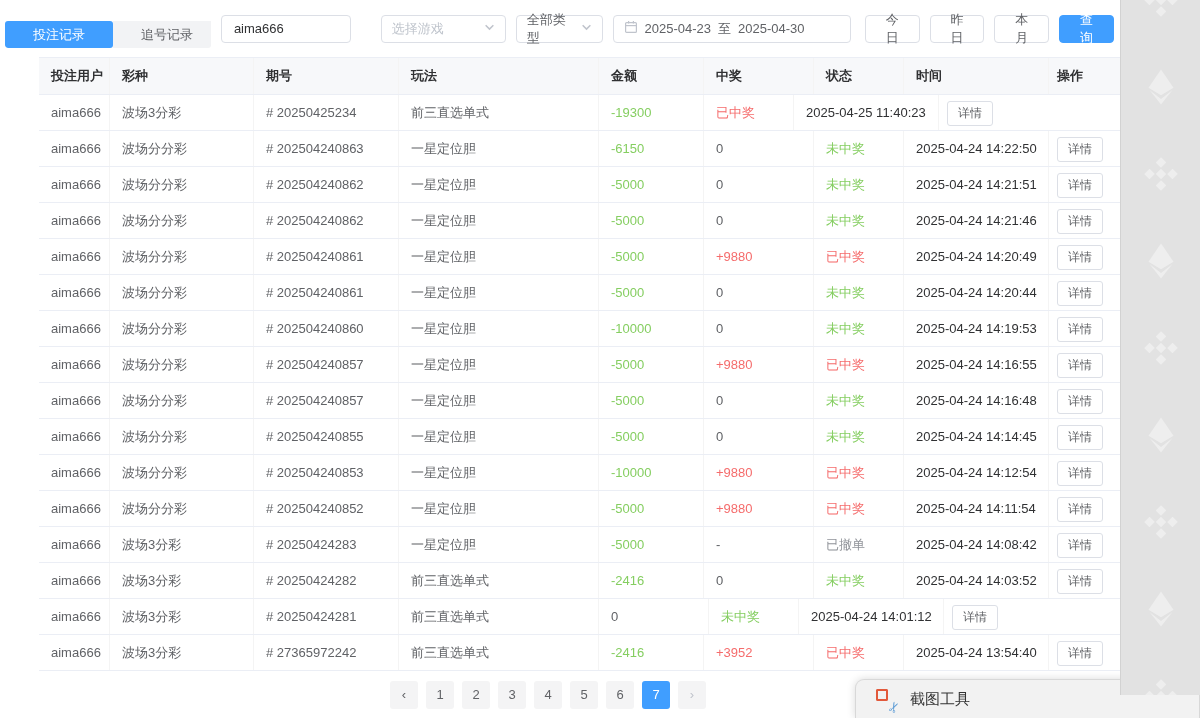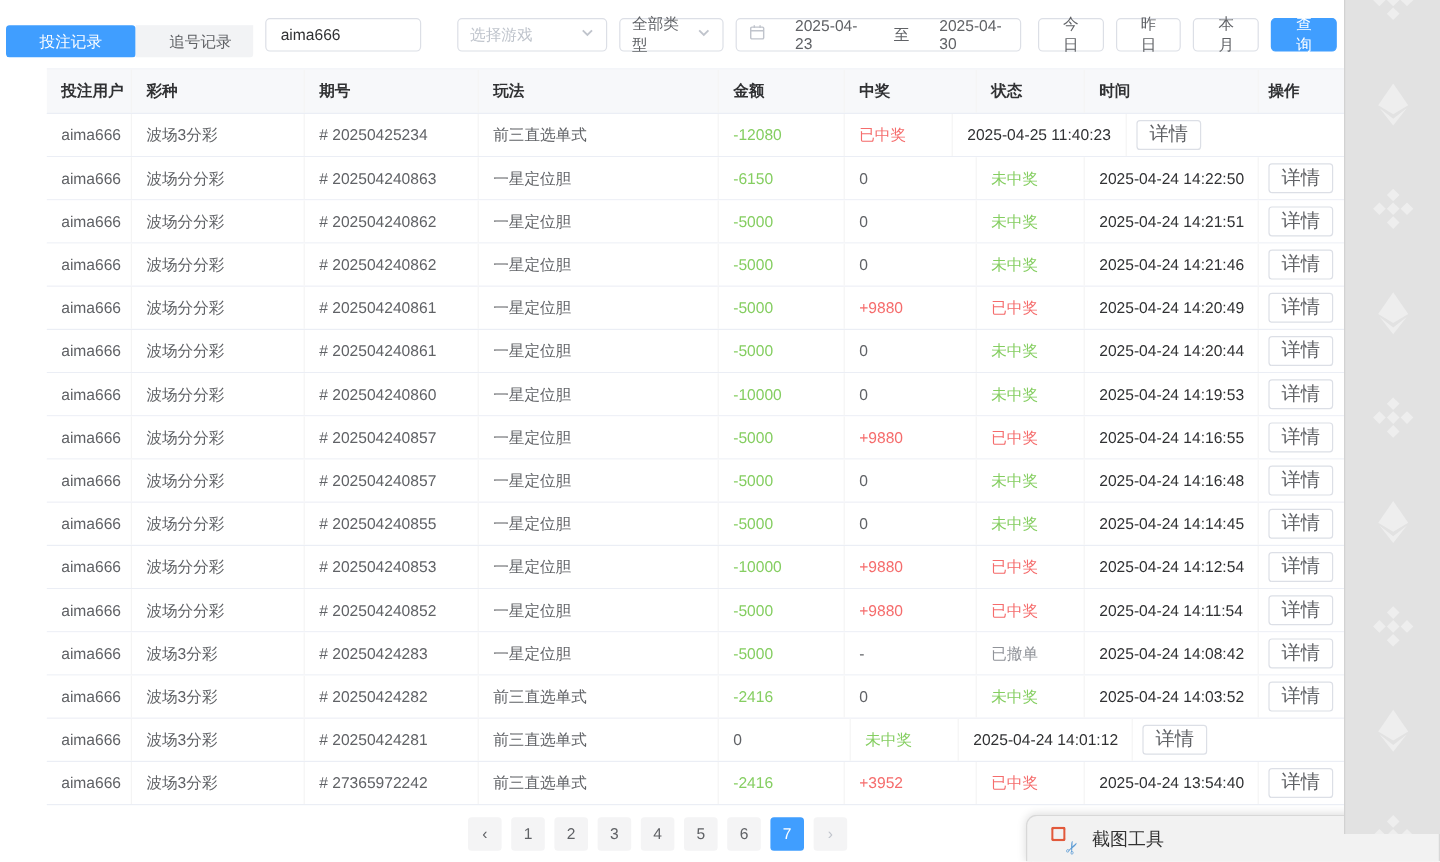--- a/index.html
+++ b/index.html
@@ -17,21 +17,21 @@
   .tab.active { background:#409eff; color:#fff; border-radius:3px; }
   .ctrl { height:28px; background:#fff; border:1px solid #dcdfe6; border-radius:4px;
           font-size:13px; color:#606266; display:flex; align-items:center; }
   .input-user { width:135px; padding:0 12px; }
   .input-user input { border:none; outline:none; width:100%; font-size:13px; color:#303133;
           font-family:inherit; background:transparent; }
   .select { justify-content:space-between; padding:0 10px; cursor:pointer; }
   .select-game { width:130px; color:#bfc4cc;margin-left:20px; }
   .select-type { width:90px;font-family:Liberation Serif, serif; }
   .chev { display:inline-block; margin-left:6px; }
-  .datebox { width:249px; padding:0 10px; gap:25px; }
+  .datebox { width:249px; padding:0 10px; gap:7px; }
   .btn { height:28px; padding:0 14px; background:#fff; border:1px solid #dcdfe6; border-radius:4px;
          font-size:13px; color:#606266; cursor:pointer; display:inline-flex; align-items:center; }
   .btn-primary { background:#409eff; border-color:#409eff; color:#fff; }
   .gap-lg { margin-left:4px; }
 
   
   .table { width:1096px; border-top:1px solid #ebeef5; font-size:13px;margin-left:39px; }
   .tr { display:flex; height:36px; line-height:35px; border-bottom:1px solid #ebeef5; background:#fff; }
   .tr.head { height:37px; line-height:36px; background:#f7f8fa; color:#303133; font-weight:bold; }
   .td { padding-left:12px; overflow:hidden; white-space:nowrap; border-right:1px solid #f4f4f4; }
@@ -39,21 +39,21 @@
   .c0{width:71px} .c1{width:144px} .c2{width:145px} .c3{width:200px} .c4{width:105px}
   .c5{width:110px} .c6{width:90px} .c7{width:145px} .c8{flex:1; padding-left:8px;}
   .amount { color:#85ce61; }
   .win-pos { color:#f56c6c; }
   .win-zero { color:#606266; }
   .st-won { color:#f56c6c; }
   .st-lost { color:#85ce61; }
   .st-cancelled { color:#909399; }
   .time { color:#303133; }
   .detail-btn { display:inline-block; height:25px; line-height:23px; padding:0 10px; margin-top:5px;
-    background:#fff; border:1px solid #dcdfe6; border-radius:3px; font-size:16px; color:#606266; cursor:pointer; }
+    background:#fff; border:1px solid #dcdfe6; border-radius:3px; font-size:12px; color:#606266; cursor:pointer; }
 
   
   .pagination { width:1096px; display:flex; justify-content:center; align-items:center;
                 gap:8px; margin-top:10px; }
   .page-btn { min-width:28px; height:28px; line-height:28px; text-align:center; padding:0 6px;
     background:#f4f4f5; border-radius:3px; font-size:13px; color:#606266; cursor:pointer; }
   .page-btn.active { background:#409eff; color:#fff; }
   .page-btn.disabled { color:#c0c4cc; }
 
   
@@ -137,21 +137,21 @@
         <div class="td c6">状态</div>
         <div class="td c7">时间</div>
         <div class="td c8">操作</div>
       </div>
     <div id="table-body">
         <div class="tr">
           <div class="td c0">aima666</div>
           <div class="td c1">波场3分彩</div>
           <div class="td c2"># 20250425234</div>
           <div class="td c3">前三直选单式</div>
-          <div class="td c4 amount">-12080</div>
+          <div class="td c4 amount">-19300</div>
           <div class="td c6 st-won">已中奖</div>
           <div class="td c7 time">2025-04-25 11:40:23</div>
           <div class="td c8"><span class="detail-btn">详情</span></div>
         </div>
         <div class="tr">
           <div class="td c0">aima666</div>
           <div class="td c1">波场分分彩</div>
           <div class="td c2"># 202504240863</div>
           <div class="td c3">一星定位胆</div>
           <div class="td c4 amount">-6150</div>

